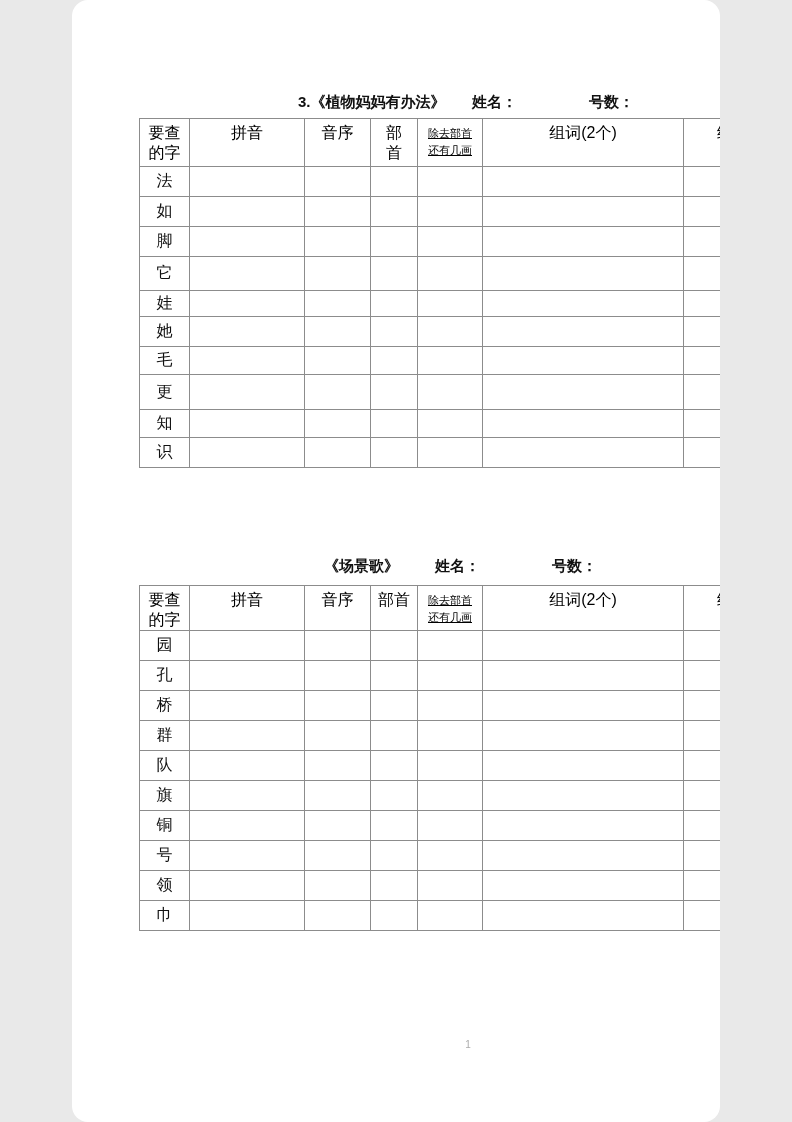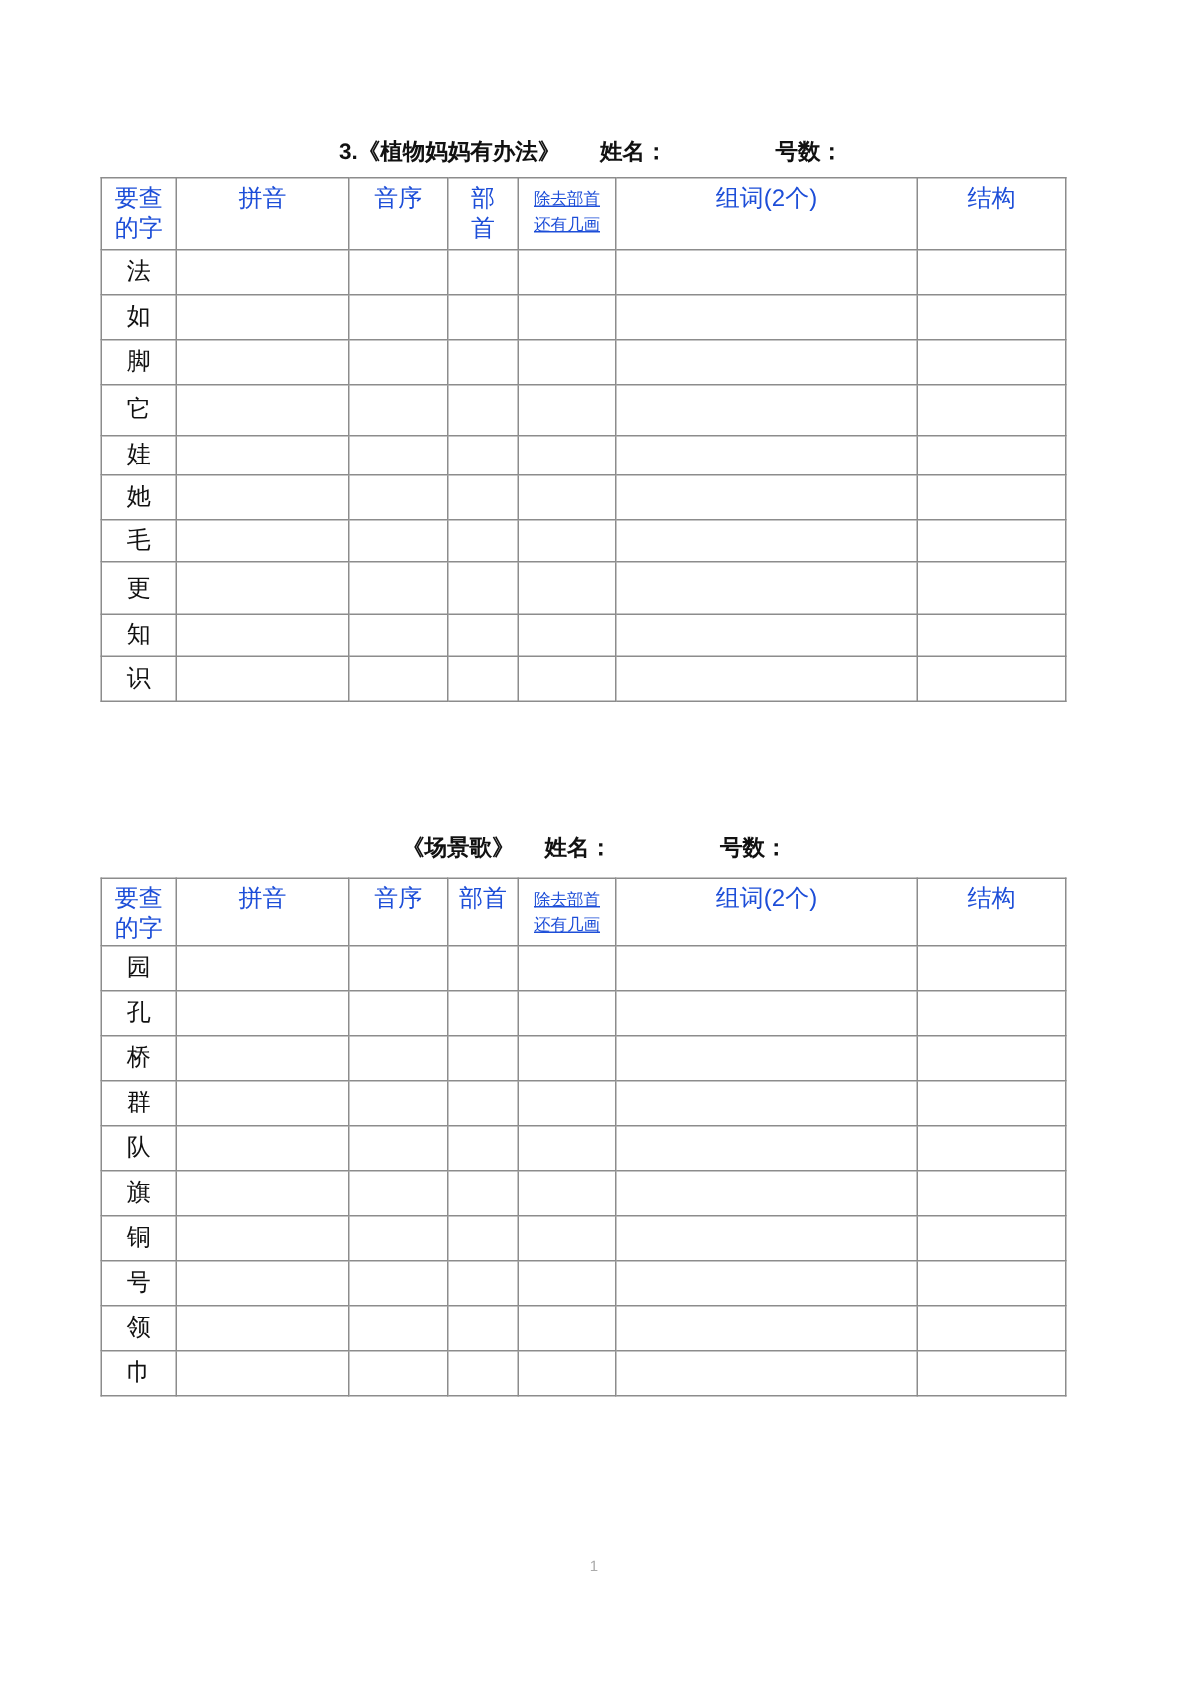--- a/index.html
+++ b/index.html
@@ -1,25 +1,26 @@
 <!DOCTYPE html>
 <html><head>
 <meta charset="utf-8">
 <style>
   * { margin: 0; padding: 0; box-sizing: border-box; }
   html, body { background: #e9e9e9; }
   .page {
     position: relative;
-    width: 792px;
+    width: 648px;
     height: 1122px;
     margin: 0 auto;
     background: #ffffff;
     font-family: "Liberation Sans", "DejaVu Sans", sans-serif;
     color: #1a1a1a;
     overflow: hidden;
+    border-radius: 16px;
   }
   .doc-title span {
     position: absolute;
     font-size: 15px;
     font-weight: bold;
     color: #111;
     white-space: nowrap;
     line-height: 18px;
   }
   table.worksheet {
@@ -34,21 +35,21 @@
     padding: 0;
   }
   table.worksheet th {
     font-weight: normal;
     font-size: 16px;
     line-height: 20px;
     vertical-align: top;
     padding-top: 4px;
     text-align: center;
     white-space: pre-line;
-    color: #1d4ed8;
+    color: #000000;
   }
   table.worksheet th.small {
     font-size: 11px;
     line-height: 17px;
     padding-top: 6px;
     text-decoration: underline;
   }
   table.worksheet td.char {
     font-size: 16px;
     text-align: center;
@@ -56,21 +57,21 @@
     color: #111;
   }
   #table1 thead tr { height: 48px; }
   #table2 thead tr { height: 42px; }
   table.worksheet tbody tr { height: 30px; }
   #table1 { left: 67px; top: 118px; }
   #table2 { left: 67px; top: 585px; }
   .pos-t1-title  { left: 226px; top: 93px; }
   .pos-t1-name   { left: 400px; top: 93px; }
   .pos-t1-number { left: 517px; top: 93px; }
-  .pos-t2-title  { left: 268px; top: 557px; font-family: Liberation Serif, serif; }
+  .pos-t2-title  { left: 252px; top: 557px; font-family: Liberation Serif, serif; }
   .pos-t2-name   { left: 363px; top: 557px; }
   .pos-t2-number { left: 480px; top: 557px; }
   .page-number {
     position: absolute;
     left: 386px;
     top: 1039px;
     width: 20px;
     text-align: center;
     font-size: 10px;
     color: #ababab;

